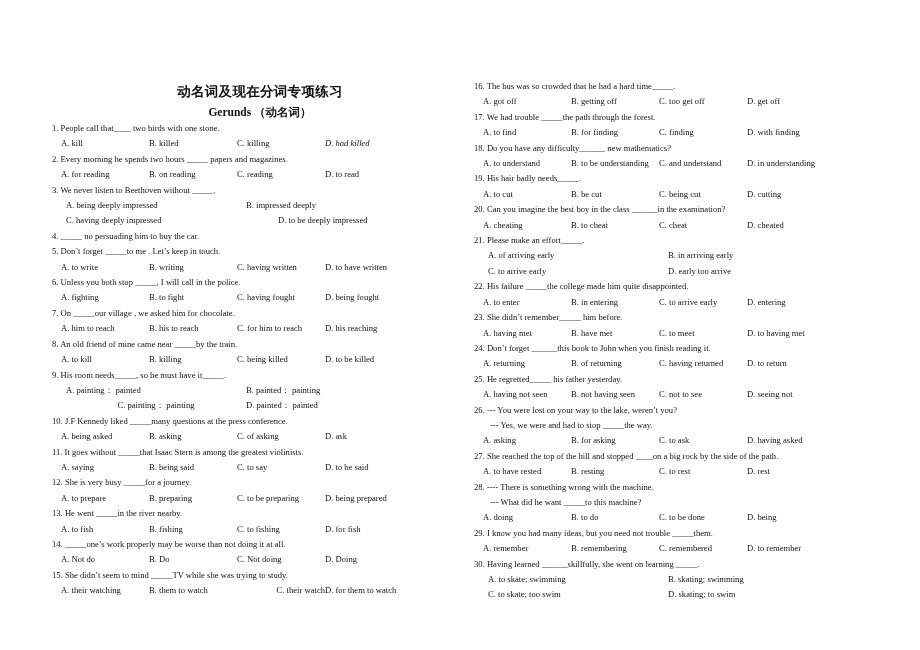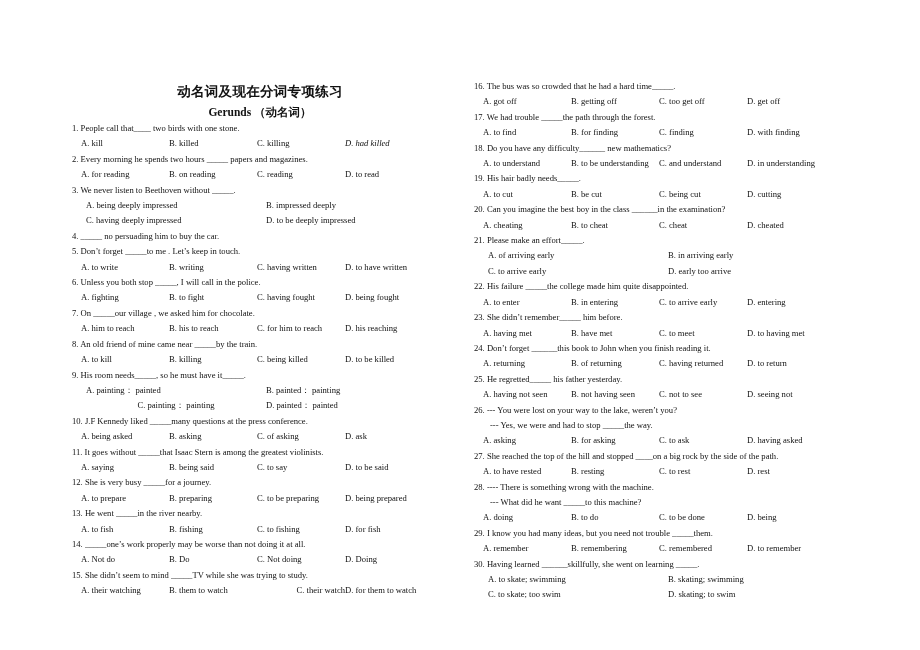--- a/index.html
+++ b/index.html
@@ -47,21 +47,21 @@
     line-height: 1.1;
     white-space: nowrap;
   }
 
   .column {
     position: absolute;
     top: 0;
     font-size: 8.6px;
     line-height: 15.4px;
   }
-  .col-left  { left: 72px;  width: 400px; padding-top: 121px; }
+  .col-left  { left: 52px;  width: 400px; padding-top: 121px; }
   .col-right { left: 474px; width: 400px; padding-top: 79px; }
 
   .q { white-space: nowrap; }
   .q-stem { white-space: nowrap; }
   .q-sub  { white-space: nowrap; padding-left: 16px; }
 
   .opts {
     white-space: nowrap;
     padding-left: 9px;
   }
@@ -82,21 +82,21 @@
         <div class="q-stem"><span>1.</span><span> People call that____ two birds with one stone.</span></div>
         <div class="opts"><span class="opt" style="min-width: 88px;">A. kill</span><span class="opt" style="min-width: 88px;">B. killed</span><span class="opt" style="min-width: 88px;">C. killing</span><span class="opt" style="min-width: 88px; font-style: italic;">D. had killed</span></div>
       </div>
       <div class="q">
         <div class="q-stem"><span>2.</span><span> Every morning he spends two hours _____ papers and magazines.</span></div>
         <div class="opts"><span class="opt" style="min-width: 88px;">A. for reading</span><span class="opt" style="min-width: 88px;">B. on reading</span><span class="opt" style="min-width: 88px;">C. reading</span><span class="opt" style="min-width: 88px;">D. to read</span></div>
       </div>
       <div class="q">
         <div class="q-stem"><span>3.</span><span> We never listen to Beethoven without _____.</span></div>
         <div class="opts indent2"><span class="opt" style="min-width: 180px;">A. being deeply impressed</span><span class="opt" style="min-width: 180px;">B. impressed deeply</span></div>
-        <div class="opts indent2"><span class="opt" style="min-width: 180px;">C. having deeply impressed</span><span class="opt" style="min-width: 180px;">D. to be deeply impressed</span></div>
+        <div class="opts indent2"><span class="opt" style="min-width: 180px;">C. having deeply impressed</span><span class="opt" style="min-width: 180px; margin-left: 32px;">D. to be deeply impressed</span></div>
       </div>
       <div class="q">
         <div class="q-stem"><span>4.</span><span> _____ no persuading him to buy the car.</span></div>
       </div>
       <div class="q">
         <div class="q-stem"><span>5.</span><span> Don’t forget _____to me . Let’s keep in touch.</span></div>
         <div class="opts"><span class="opt" style="min-width: 88px;">A. to write</span><span class="opt" style="min-width: 88px;">B. writing</span><span class="opt" style="min-width: 88px;">C. having written</span><span class="opt" style="min-width: 88px;">D. to have written</span></div>
       </div>
       <div class="q">
         <div class="q-stem"><span>6.</span><span> Unless you both stop _____, I will call in the police.</span></div>

